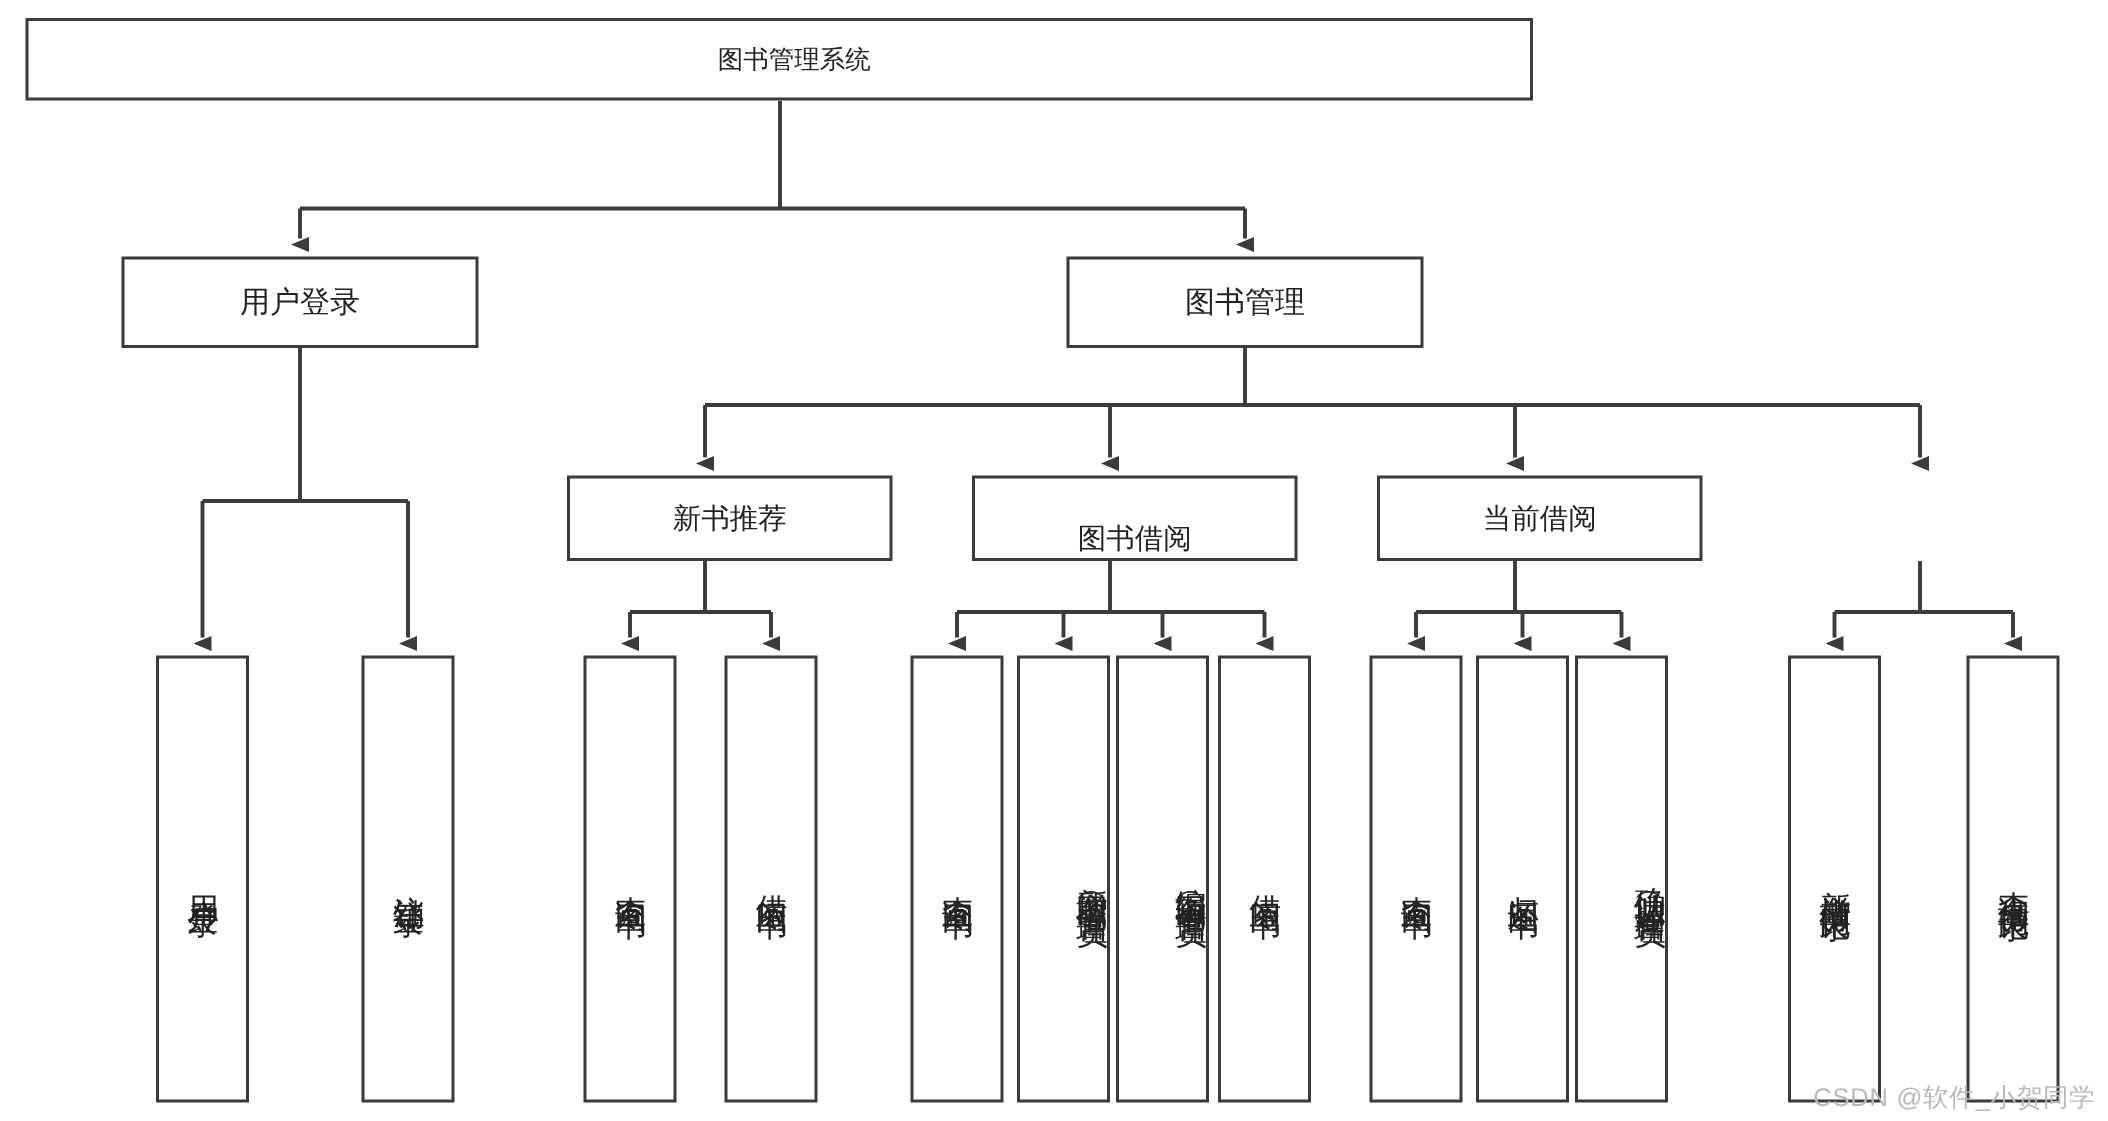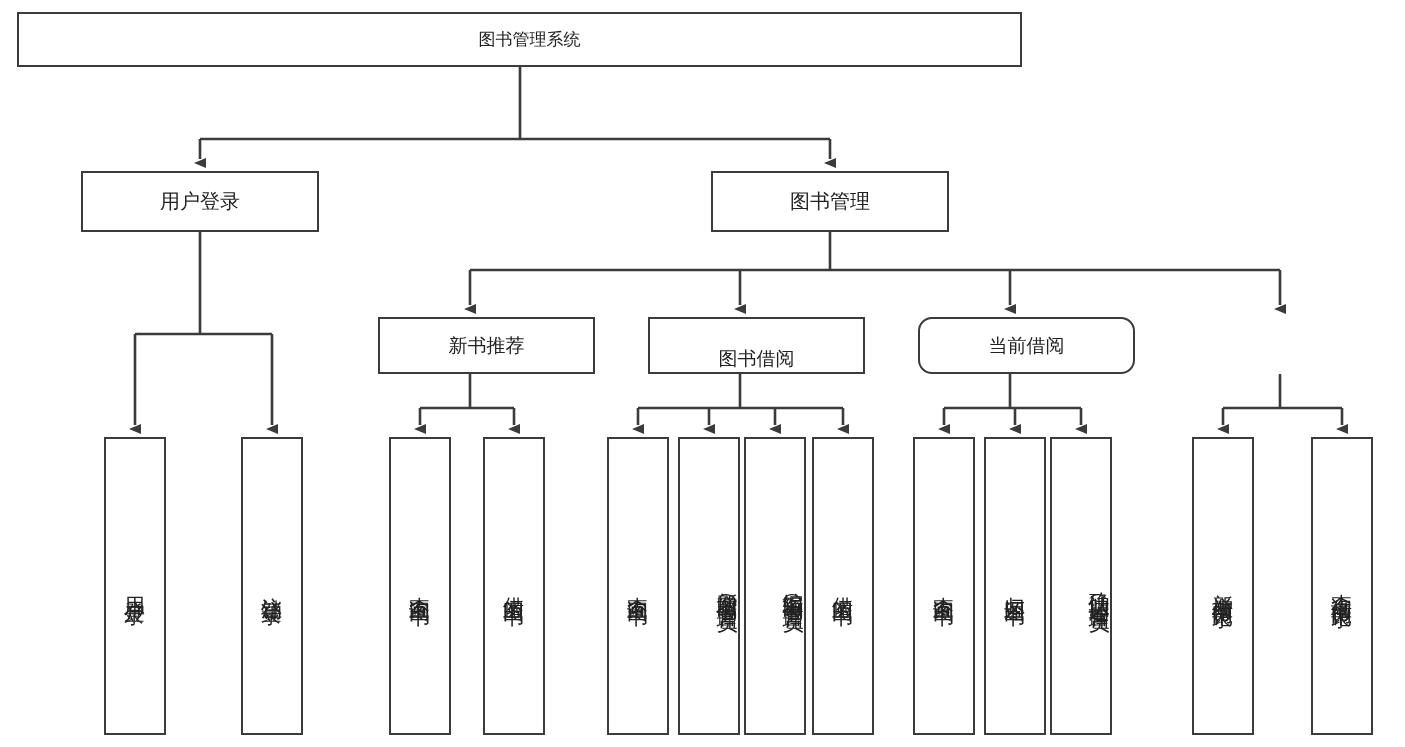--- a/index.html
+++ b/index.html
@@ -138,21 +138,21 @@
   <div class="node lvl2" style="left:711px; top:171px; width:238px; height:61px;">
     <span class="node-label">图书管理</span>
   </div>
 
   <div class="node lvl3" style="left:362px; top:317px; width:217px; height:57px;">
     <span class="node-label">新书推荐</span>
   </div>
   <div class="node lvl3" style="left:632px; top:317px; width:217px; height:57px;align-items:flex-end;">
     <span class="node-label">图书借阅</span>
   </div>
-  <div class="node lvl3" style="left:902px; top:317px; width:217px; height:57px;border-radius:14px;">
+  <div class="node lvl3" style="left:902px; top:317px; width:217px; height:57px;">
     <span class="node-label">当前借阅</span>
   </div>
 
   <div class="node leaf short" style="left:104px; top:437px; width:62px; height:298px;">
     <span class="node-label">用户登录</span>
   </div>
   <div class="node leaf short" style="left:241px; top:437px; width:62px; height:298px;">
     <span class="node-label">注销登录</span>
   </div>
 
@@ -186,14 +186,15 @@
     <span class="node-label">确认归还（管理员）</span>
   </div>
 
   <div class="node leaf short" style="left:1192px; top:437px; width:62px; height:298px;">
     <span class="node-label">新增借阅记录</span>
   </div>
   <div class="node leaf short" style="left:1311px; top:437px; width:62px; height:298px;">
     <span class="node-label">查询借阅记录</span>
   </div>
 
+  <div class="watermark">CSDN @软件_小贺同学</div>
 
 </div>
 
 </body></html>

